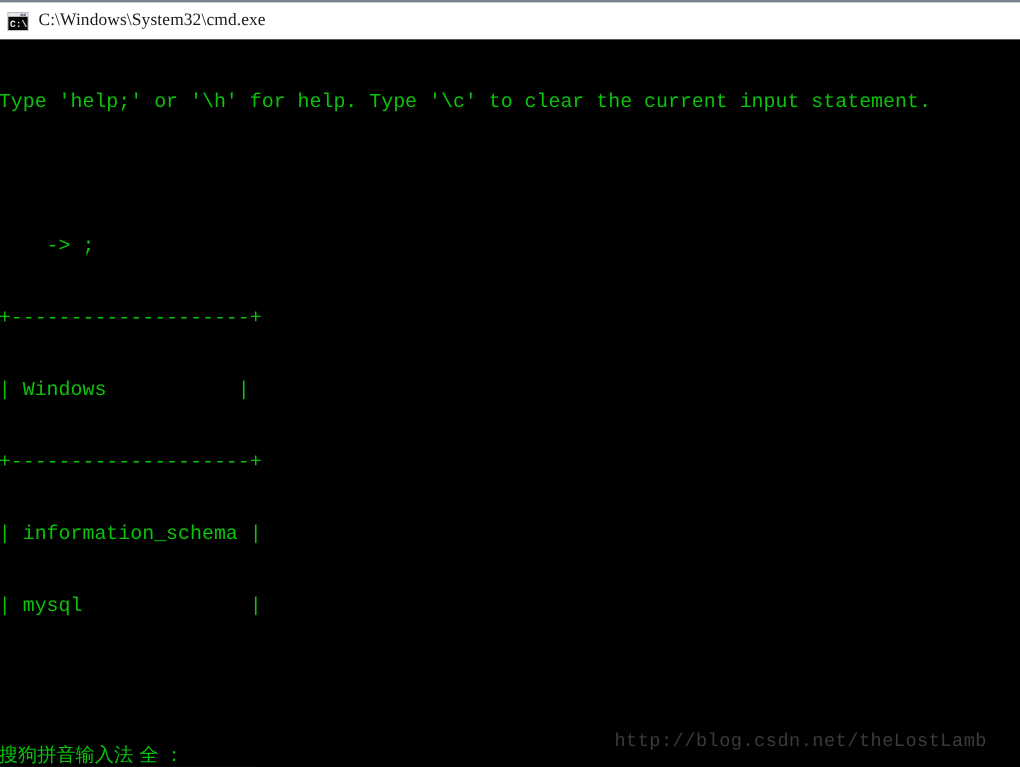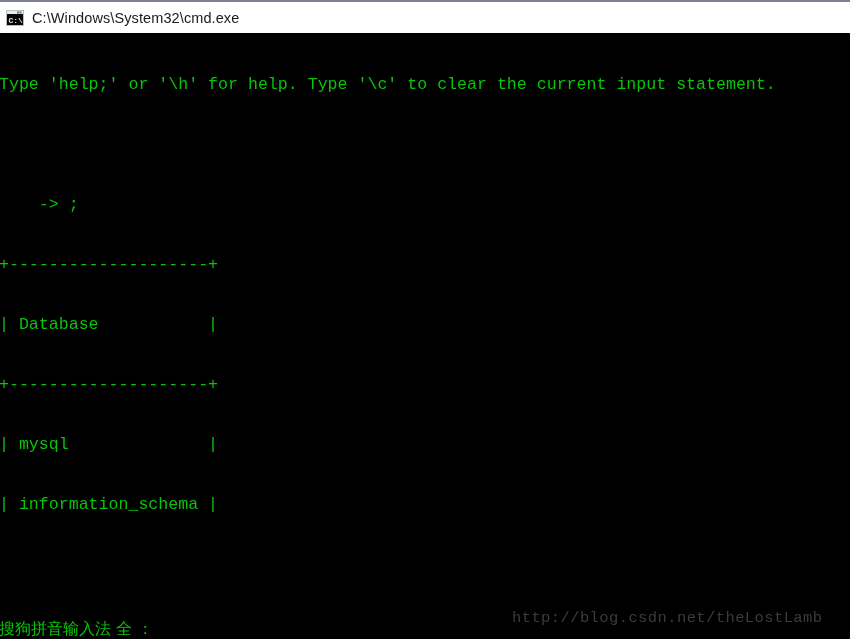--- a/index.html
+++ b/index.html
@@ -32,21 +32,21 @@
     position: relative;
   }
   .cmd-icon {
     width: 18px;
     height: 16px;
     flex: 0 0 auto;
     margin-right: 8px;
     position: relative;
   }
   .title-text {
-    font-family: Liberation Sans, sans-serif;
+    font-family: Liberation Serif, serif;
     font-size: 14.5px;
     color: #1a1a1a;
     letter-spacing: 0.1px;
     white-space: nowrap;
   }
   
   .console {
     position: absolute;
     top: 33px;
     left: 0;
@@ -110,24 +110,24 @@
     </span>
     <span class="title-text">C:\Windows\System32\cmd.exe</span>
   </div>
 
   <div class="console">
     <div class="screen">
       <div class="line">Type 'help;' or '\h' for help. Type '\c' to clear the current input statement.</div>
       <div class="line"></div>
       <div class="line">    -&gt; ;</div>
       <div class="line">+--------------------+</div>
-      <div class="line">| Database           |</div>
+      <div class="line">| Windows           |</div>
       <div class="line">+--------------------+</div>
+      <div class="line">| information_schema |</div>
       <div class="line">| mysql              |</div>
-      <div class="line">| information_schema |</div>
       
       
       
       
       
       
       
       
       
       

